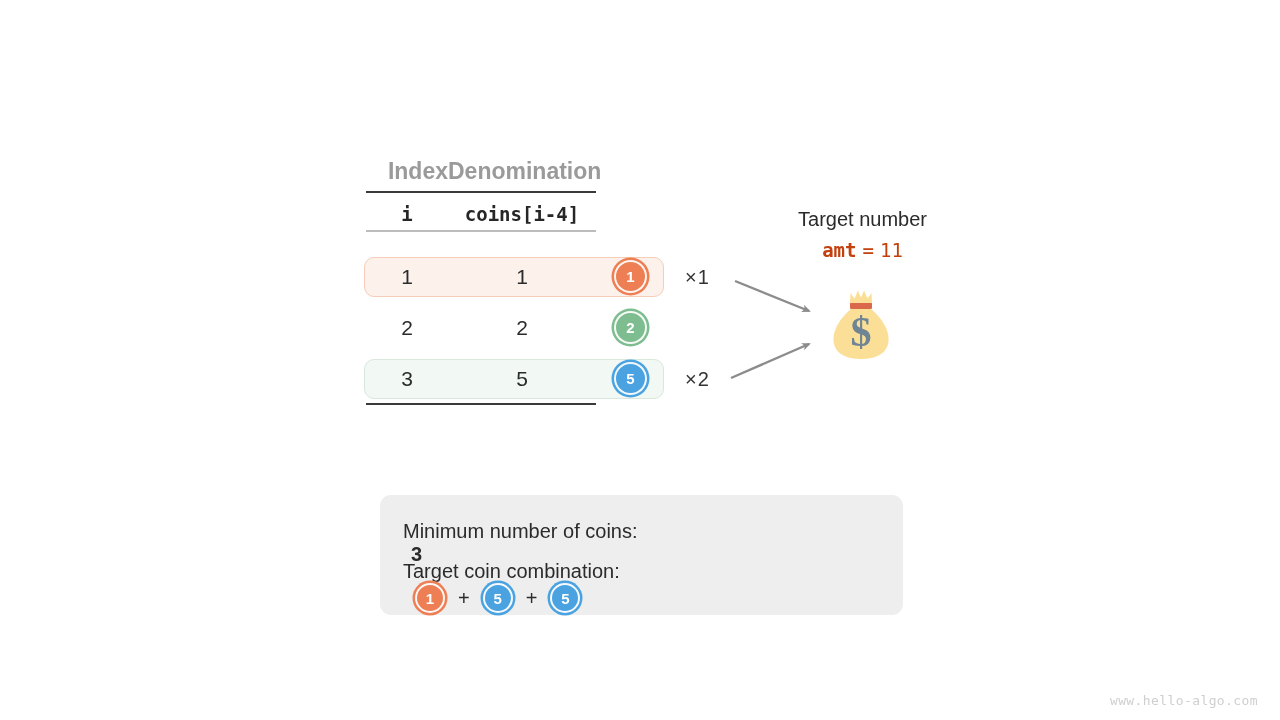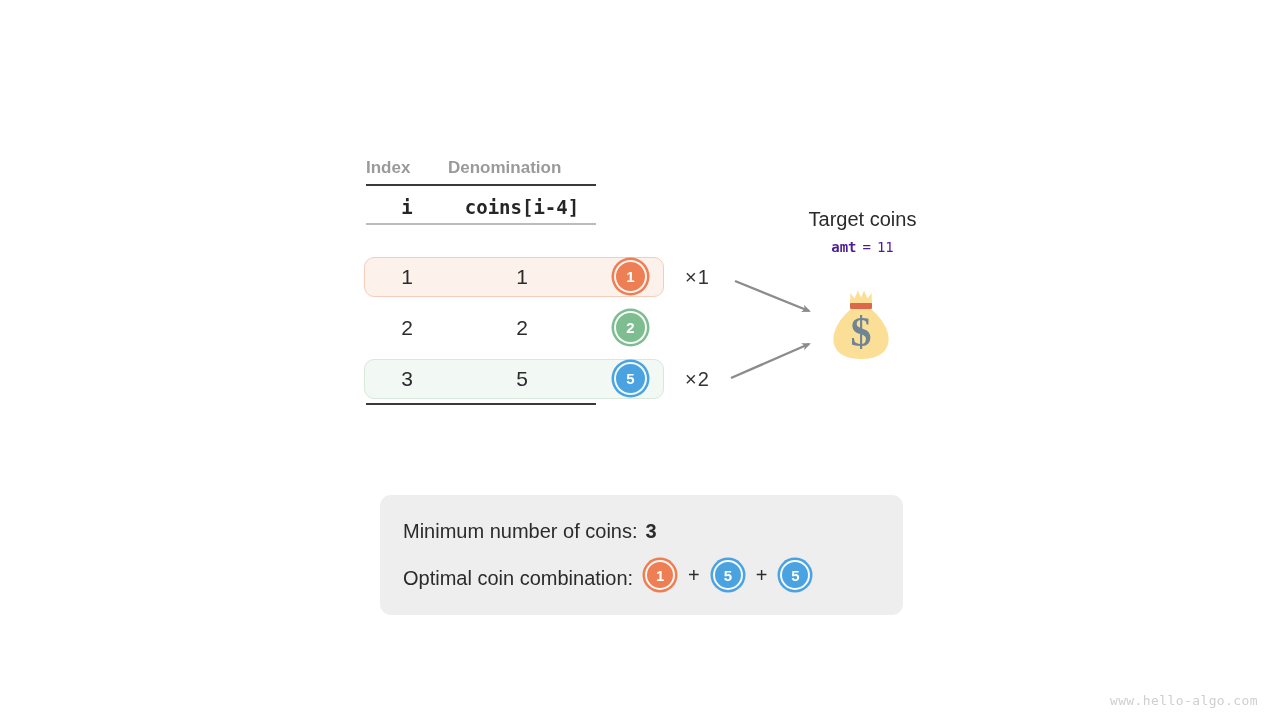--- a/index.html
+++ b/index.html
@@ -22,23 +22,23 @@
     left: 366px;
     top: 158px;
     width: 230px;
   }
   .col-head-row {
     display: flex;
     align-items: baseline;
   }
   .col-head {
     color: #9a9a9a;
-    font-size: 17px;
-    font-weight: 700;
-    text-align: left;
+    font-size: 23px;
+    font-weight: 700;
+    text-align: right;
   }
   .col-index  { width: 82px; }
   .col-denom  { width: 148px; }
 
   .rule-dark {
     height: 2px;
     background: #3a3a3a;
     margin-top: 6px;
     width: 230px;
   }
@@ -148,22 +148,22 @@
     width: 205px;
     text-align: center;
   }
   .target-label {
     font-size: 20px;
     color: #2b2b2b;
   }
   .target-expr {
     margin-top: 8px;
     font-family: "DejaVu Sans Mono", monospace;
-    font-size: 14px;
-    color: #4c1d95;
+    font-size: 19px;
+    color: #c2410c;
   }
   .target-expr .varname { font-weight: 700; }
   .target-expr .op { padding: 0 6px; }
 
   
   #arrows {
     position: absolute;
     left: 720px;
     top: 265px;
   }
@@ -181,23 +181,24 @@
     left: 380px;
     top: 495px;
     width: 523px;
     height: 120px;
     background: #eeeeee;
     border-radius: 11px;
   }
   .result-line {
     position: absolute;
     display: flex;
-    align-items: flex-end;
+    align-items: flex-start;
     font-size: 20px;
     color: #2b2b2b;
+    flex-direction: column;
   }
   #line-min { left: 23px; top: 25px; }
   #line-combo { left: 23px; top: 65px; }
   .result-strong {
     font-weight: 700;
     margin-left: 8px;
   }
   .combo-coins {
     display: flex;
     align-items: center;
@@ -281,21 +282,21 @@
   <span>2</span>
 </div>
 <div class="coin coin-row coin-blue" style="left:614px; top:362px;">
   <span>5</span>
 </div>
 
 <div class="mult" style="left:685px; top:266px;">×1</div>
 <div class="mult" style="left:685px; top:368px;">×2</div>
 
 <div id="target-block">
-  <div class="target-label">Target coins</div>
+  <div class="target-label">Target number</div>
   <div class="target-expr">
     <span class="varname">amt</span><span class="op">=</span><span>11</span>
   </div>
 </div>
 
 <svg id="arrows" width="110" height="125">
   <defs>
     <marker id="ah" markerWidth="9" markerHeight="9" refX="7" refY="4.5" orient="auto" markerUnits="userSpaceOnUse">
       <path d="M0,0.6 L9,4.5 L0,8.4 L2.4,4.5 Z" fill="#8c8c8c"></path>
     </marker>
@@ -317,21 +318,21 @@
 </svg>
 
 <div id="result-panel">
 
   <div class="result-line" id="line-min">
     <span>Minimum number of coins:</span>
     <span class="result-strong">3</span>
   </div>
 
   <div class="result-line" id="line-combo">
-    <span>Optimal coin combination:</span>
+    <span>Target coin combination:</span>
     <span class="combo-coins">
       <span class="coin-result coin-orange">
         <span>1</span>
       </span>
       <span class="plus">+</span>
       <span class="coin-result coin-blue">
         <span>5</span>
       </span>
       <span class="plus">+</span>
       <span class="coin-result coin-blue">

